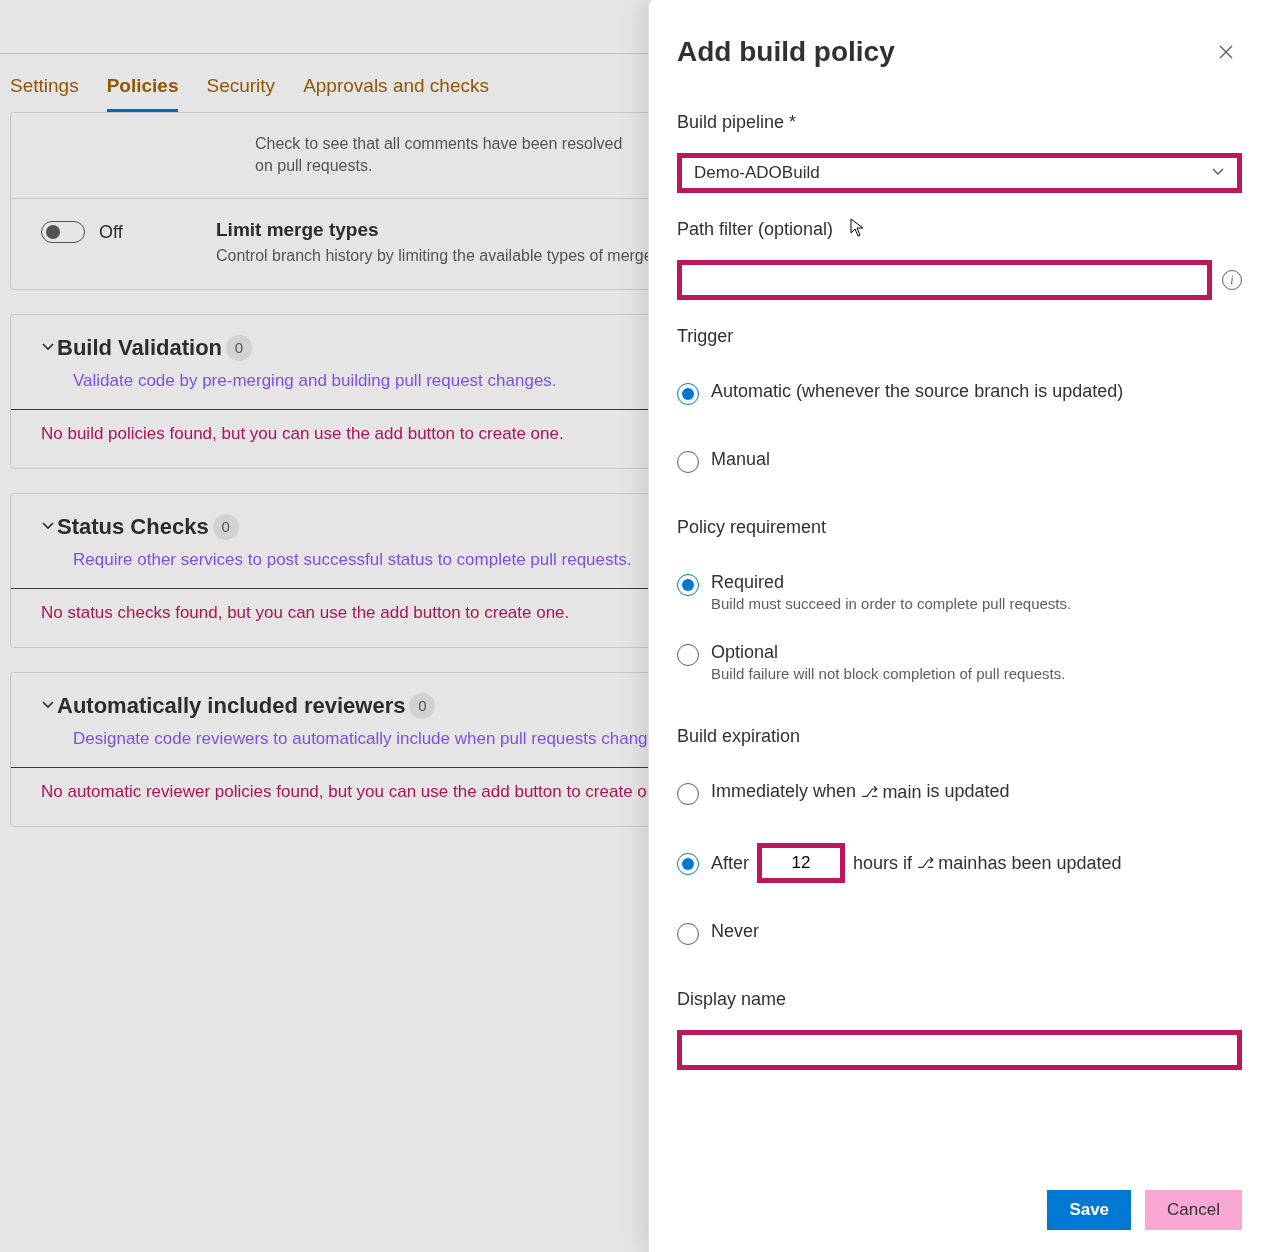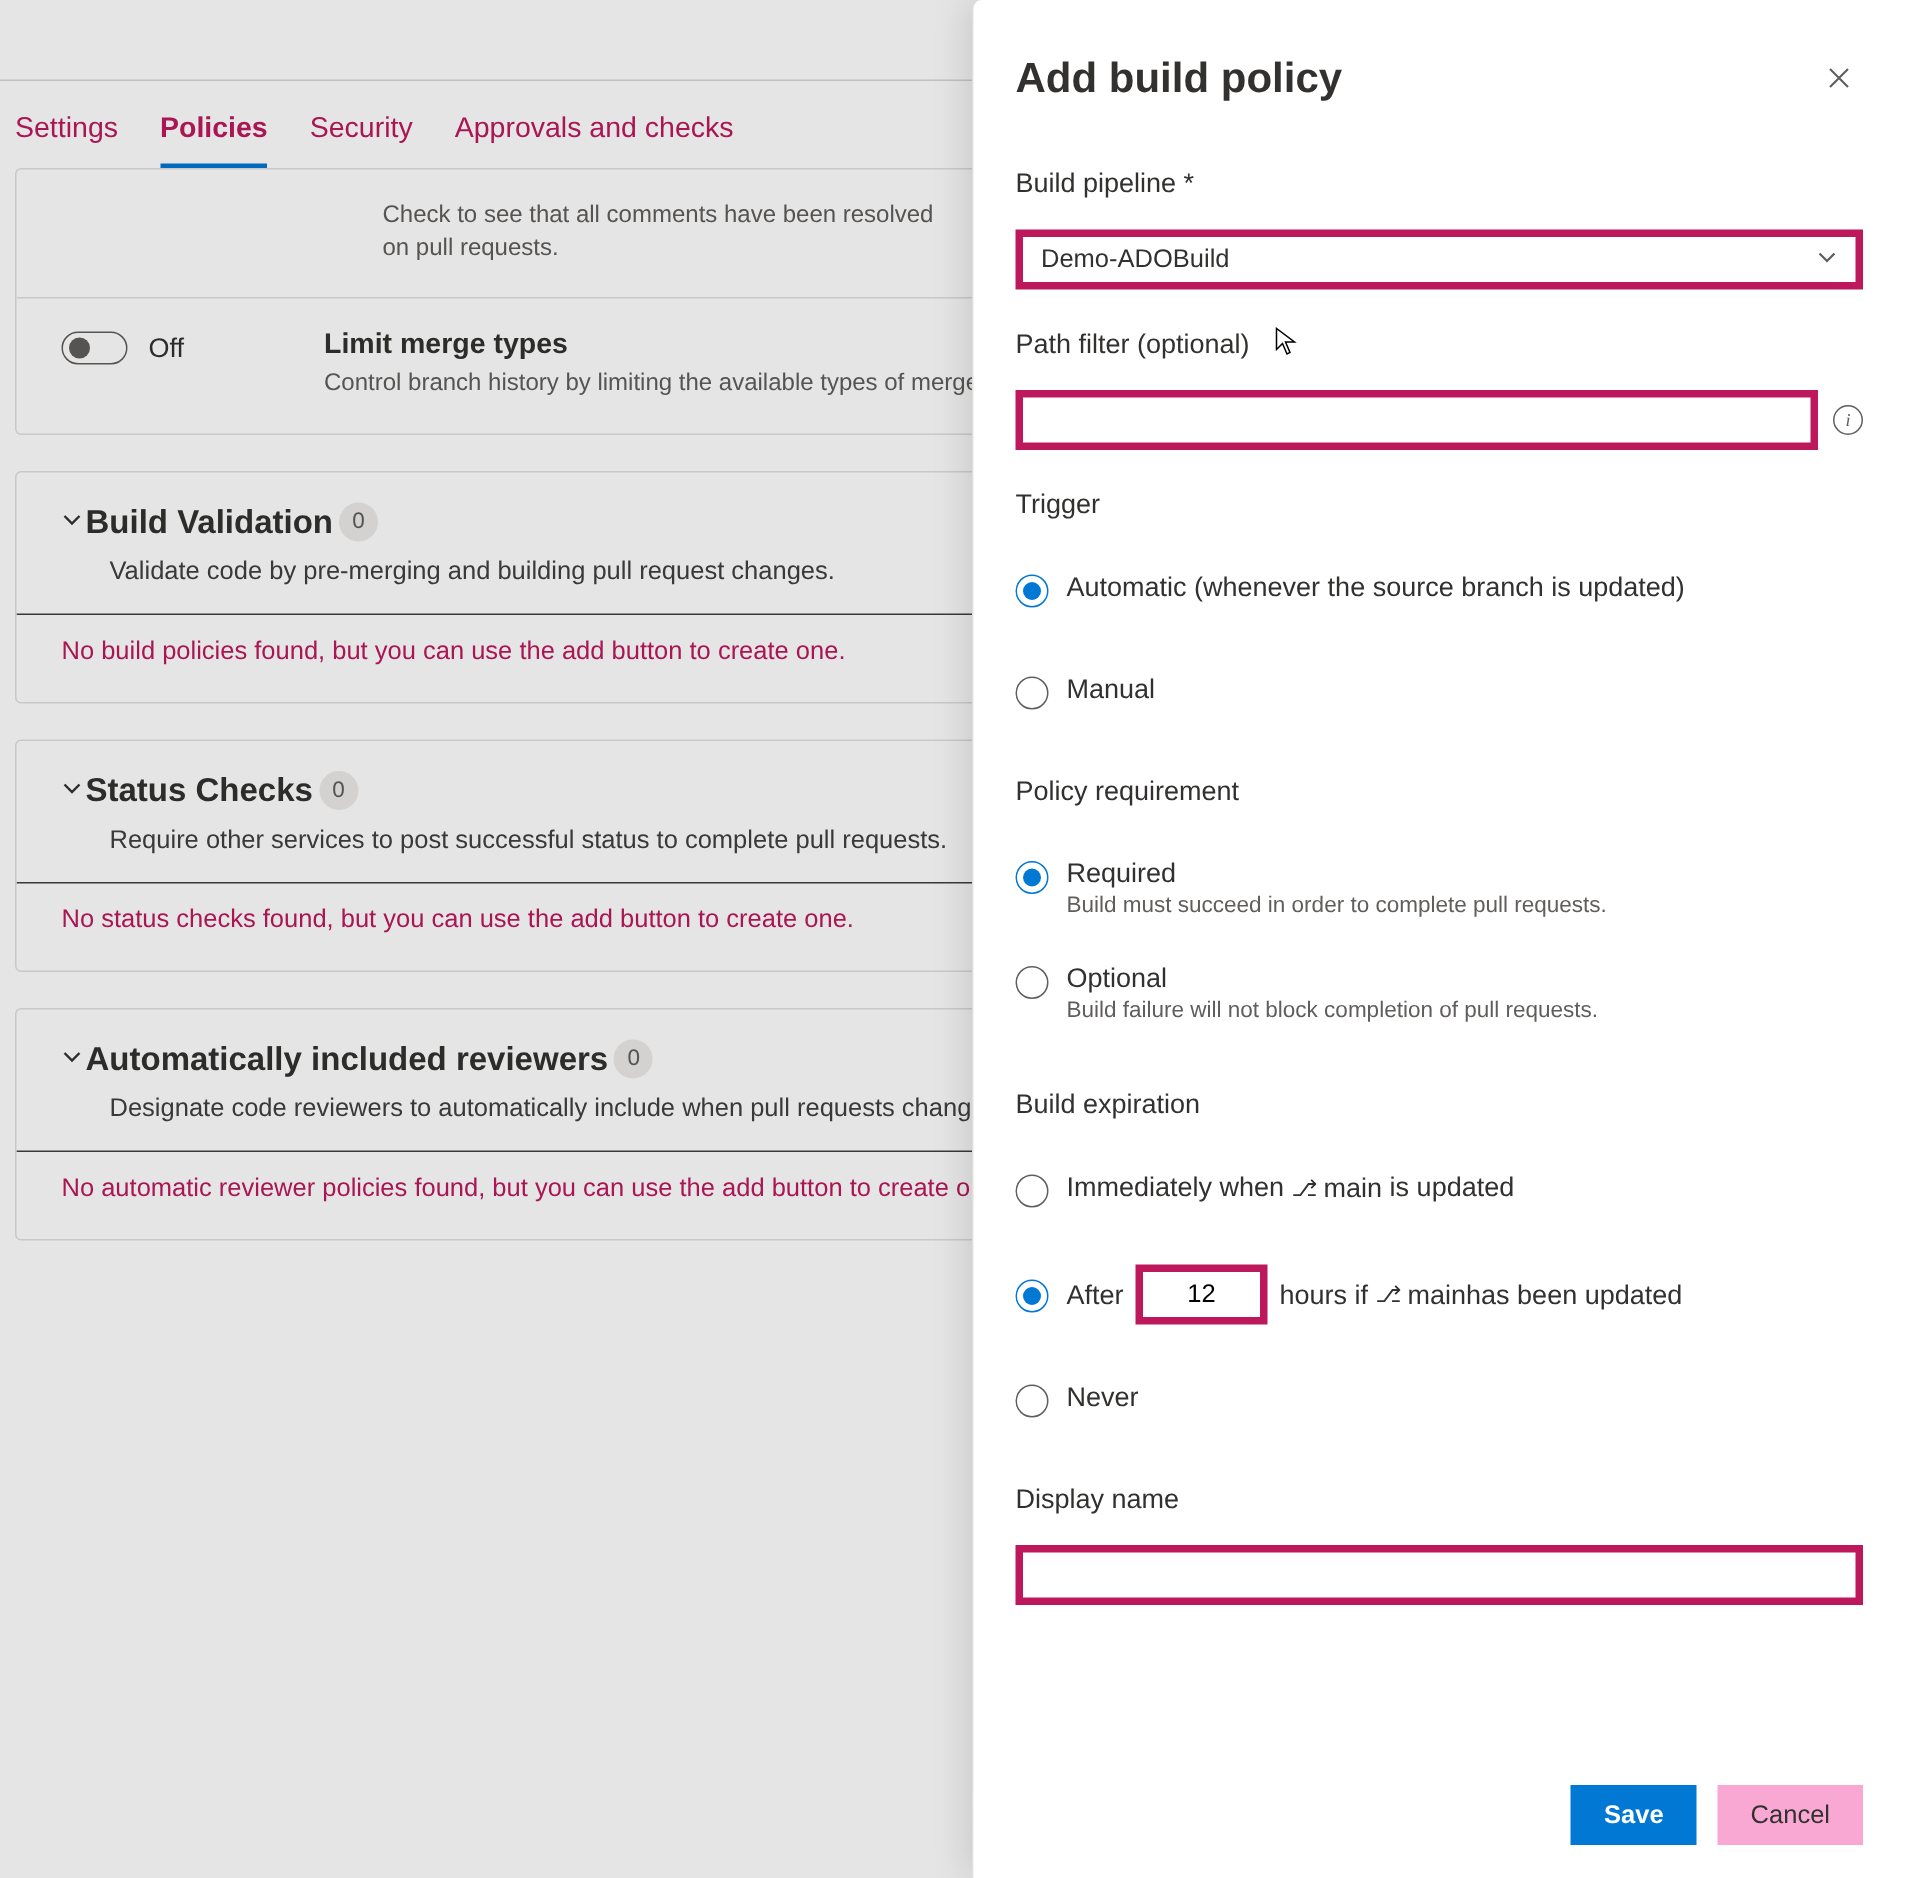--- a/index.html
+++ b/index.html
@@ -28,21 +28,21 @@
       gap: 28px;
       padding: 0 10px;
       height: 58px;
       align-items: flex-end;
       background: #fff;
     }
     .tab {
       font-size: 19px;
       padding: 14px 0 12px;
       cursor: pointer;
-      color: #be185d;
+      color: #a16207;
       border-bottom: 3px solid transparent;
     }
     .tab.active {
       font-weight: 600;
       border-bottom-color: #0078d4;
     }
     .bg-content {
       padding: 0 10px;
     }
     .card {
@@ -73,21 +73,21 @@
     .desc-title { font-size: 19px; font-weight: 600; margin-bottom: 4px; }
     .desc-sub { font-size: 16px; color: #605e5c; line-height: 1.35; }
     .section-header { display: flex; align-items: center; padding: 20px 24px 6px 30px; }
     .chev { font-size: 14px; transform: rotate(0deg); display:inline-block; width:16px;}
     .section-title { font-size: 22px; font-weight: 600; }
     .count-badge {
       min-width: 26px; height: 26px; border-radius: 13px; background: #eceae8; color: #605e5c;
       display: inline-flex; align-items: center; justify-content: center; font-size: 15px; padding:0 6px;
       margin-left: 4px;
     }
-    .section-sub { font-size: 17px; color: #404040; padding: 4px 24px 18px 62px; }
+    .section-sub { font-size: 17px; color: #8b5cf6; padding: 4px 24px 18px 62px; }
     .empty-msg { font-size: 17px; color: #be185d; padding: 14px 30px 24px; border-top:1px solid #404040;}
     
     .dimmer {
       position: absolute; inset: 0; background: rgba(0,0,0,0.10);
     }
     
     .dialog {
       position: absolute;
       top: 0; right: 0;
       width: 622px;

